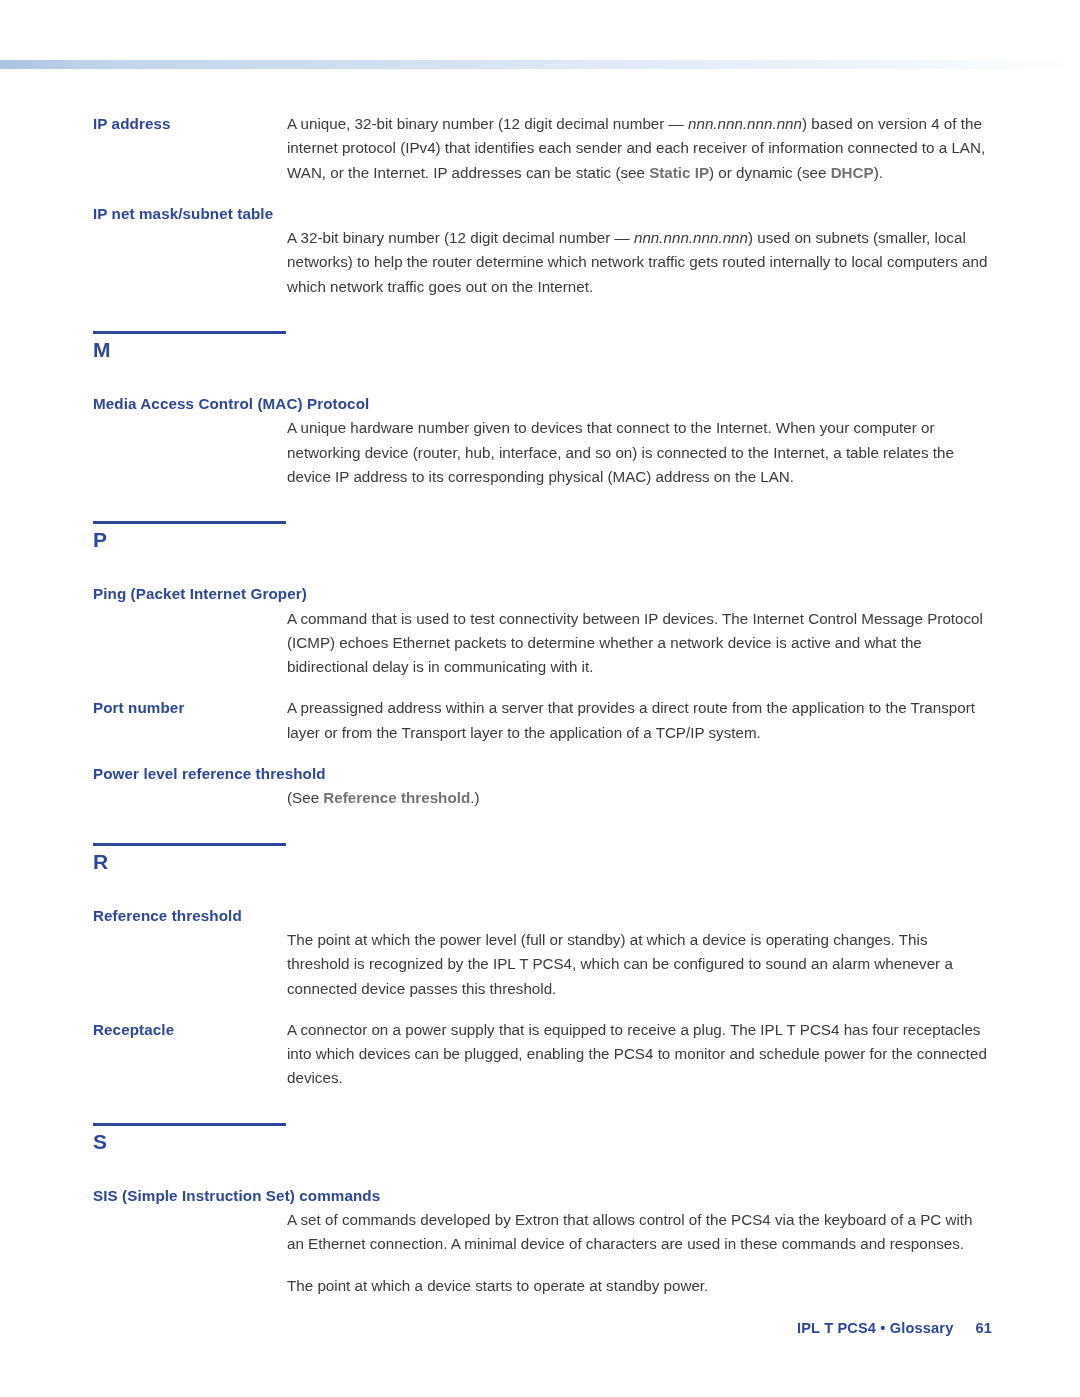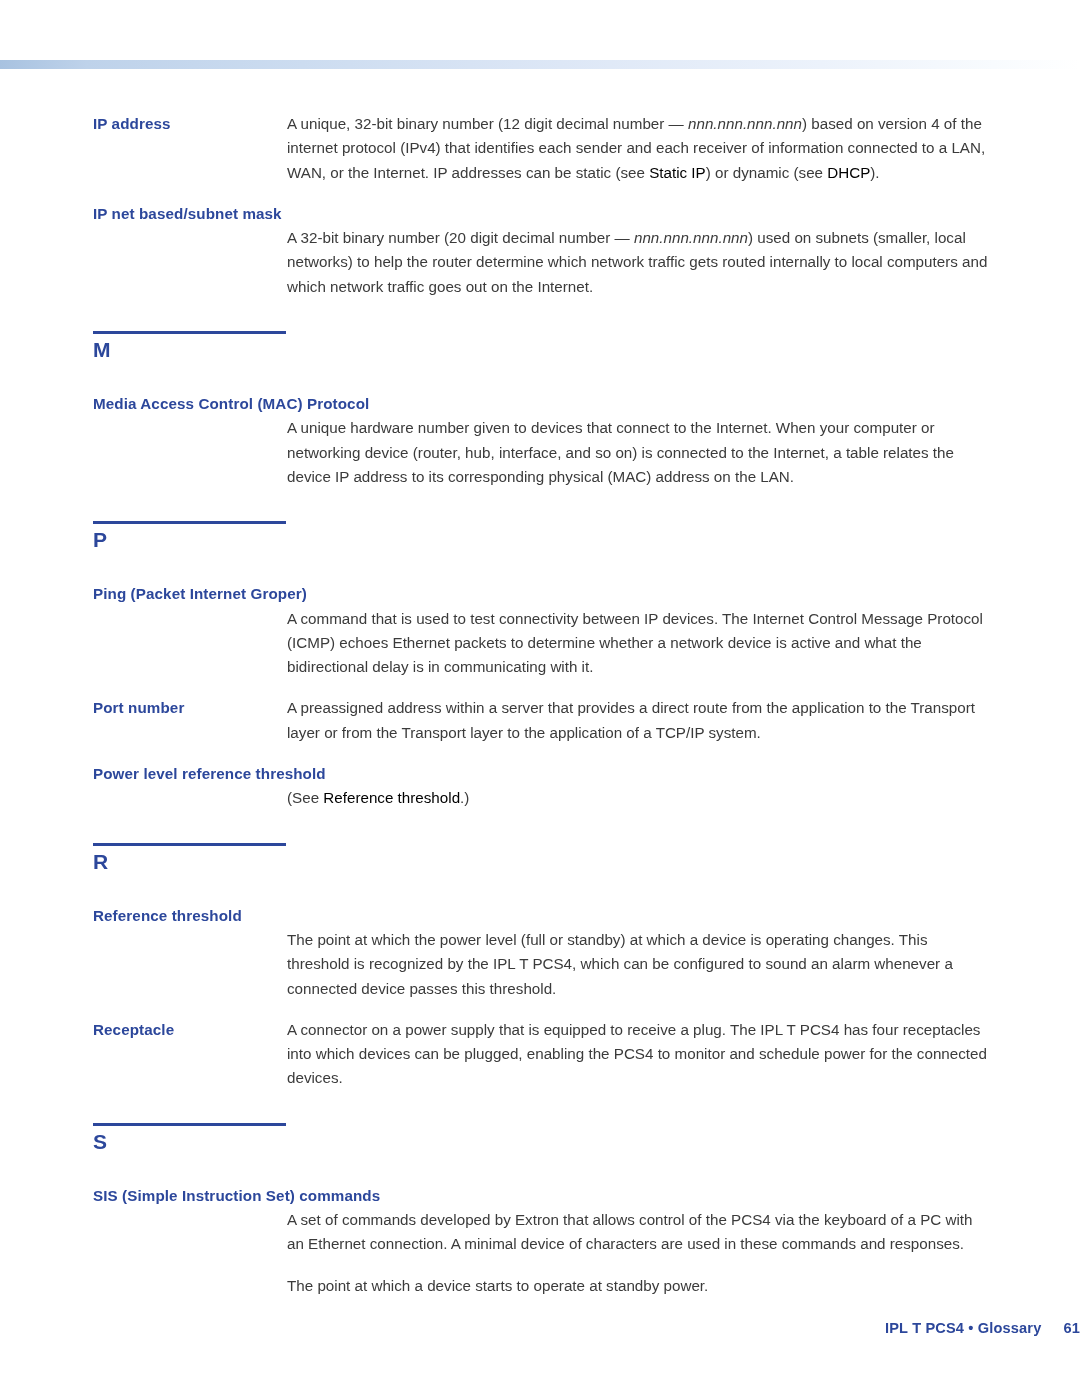--- a/index.html
+++ b/index.html
@@ -79,22 +79,22 @@
     max-width: 705px;
   }
   .block-defn {
     margin-left: 194px;
   }
   .inline-entry .defn {
     flex: 1 1 auto;
   }
 
   .xref {
-    color: #000000;
-    font-weight: normal;
+    color: #737373;
+    font-weight: bold;
   }
   .mono-italic {
     font-style: italic;
     text-align: right;
   }
 
   
   .alpha-section {
     margin-top: 32px;
     margin-bottom: 30px;
@@ -113,20 +113,21 @@
     letter-spacing: 0.2px;
   }
 
   
   #footer {
     position: absolute;
     left: 0;
     top: 1320px;
     width: 1080px;
     text-align: right;
+    padding-right: 88px;
     box-sizing: border-box;
     color: #2c479b;
     font-weight: bold;
     font-size: 14.6px;
     letter-spacing: 0.15px;
   }
   #footer .fdoc { margin-right: 22px; }
 </style>
 </head>
 <body>
@@ -134,22 +135,22 @@
 <div id="page">
 
   <div id="top-band"></div>
 
   <div class="content" id="glossary-content">
       <div class="entry inline-entry">
         <div class="term">IP address</div>
         <div class="defn"><span>A unique, 32-bit binary number (12 digit decimal number — </span><em class="mono-italic">nnn.nnn.nnn.nnn</em><span>) based on version 4 of the internet protocol (IPv4) that identifies each sender and each receiver of information connected to a LAN, WAN, or the Internet. IP addresses can be static (see </span><a class="xref" href="#" style="text-decoration: none;">Static IP</a><span>) or dynamic (see </span><a class="xref" href="#" style="text-decoration: none;">DHCP</a><span>).</span></div>
       </div>
       <div class="entry">
-        <div class="term block-term">IP net based/subnet mask</div>
-        <div class="defn block-defn"><span>A 32-bit binary number (20 digit decimal number — </span><em class="mono-italic">nnn.nnn.nnn.nnn</em><span>) used on subnets (smaller, local networks) to help the router determine which network traffic gets routed internally to local computers and which network traffic goes out on the Internet.</span></div>
+        <div class="term block-term">IP net mask/subnet table</div>
+        <div class="defn block-defn"><span>A 32-bit binary number (12 digit decimal number — </span><em class="mono-italic">nnn.nnn.nnn.nnn</em><span>) used on subnets (smaller, local networks) to help the router determine which network traffic gets routed internally to local computers and which network traffic goes out on the Internet.</span></div>
       </div>
       <div class="alpha-section">
         <div class="alpha-rule"></div>
         <div class="alpha-letter">M</div>
       </div>
       <div class="entry">
         <div class="term block-term">Media Access Control (MAC) Protocol</div>
         <div class="defn block-defn"><span>A unique hardware number given to devices that connect to the Internet. When your computer or networking device (router, hub, interface, and so on) is connected to the Internet, a table relates the device IP address to its corresponding physical (MAC) address on the LAN.</span></div>
       </div>
       <div class="alpha-section">

